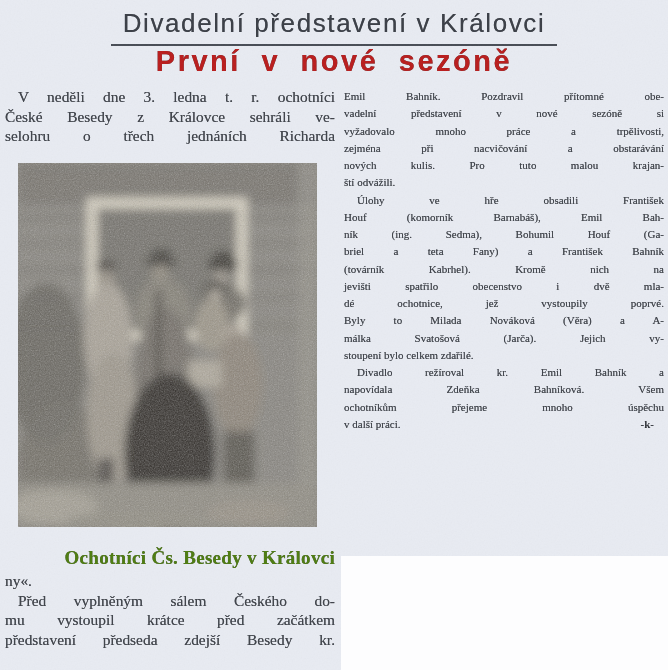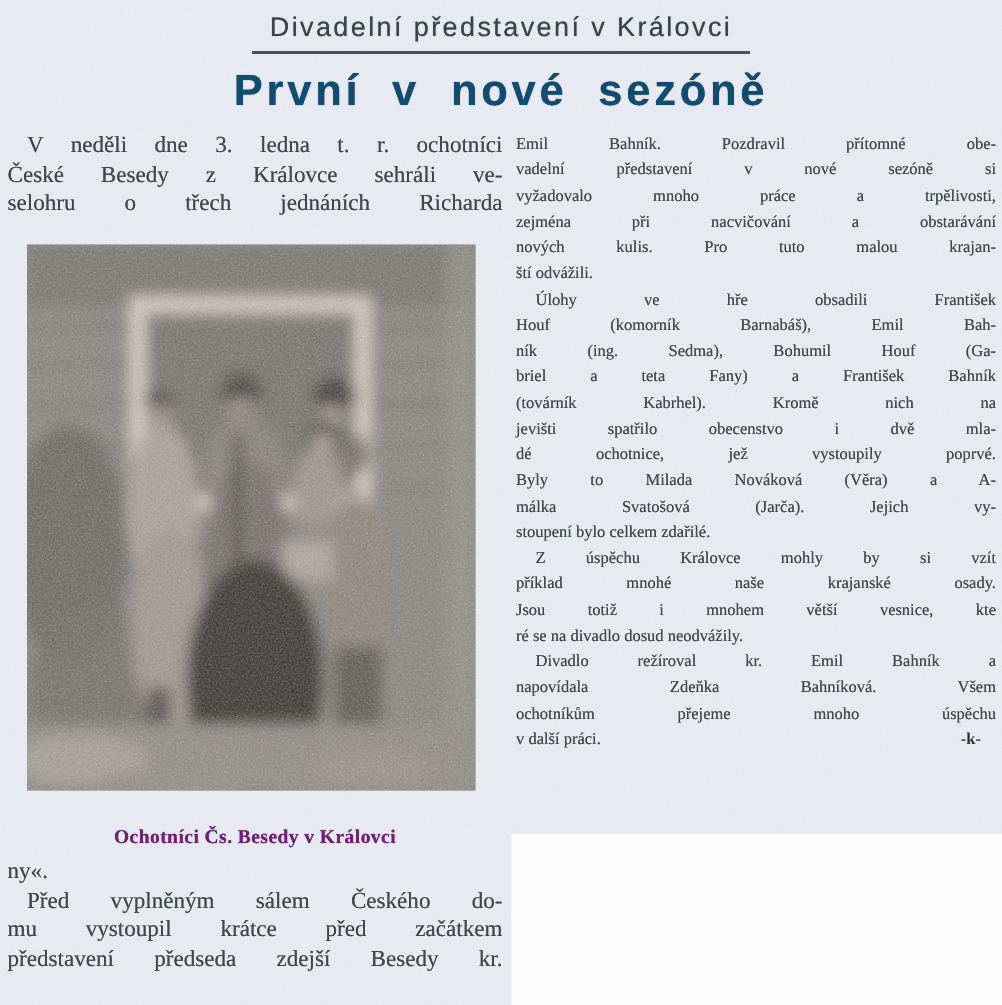--- a/index.html
+++ b/index.html
@@ -7,46 +7,46 @@
     position:relative;width:668px;height:670px;overflow:hidden;
     background:#e8ebf2;
     font-family:"Liberation Serif","DejaVu Serif",serif;
     color:#3f434a;
   }
   
   .kicker-wrap{position:absolute;top:8px;left:0;right:0;text-align:center;}
   .kicker{
     display:inline-block;
     font-family:"Liberation Sans","DejaVu Sans",sans-serif;
-    font-size:18px;letter-spacing:1.6px;color:#3a3e46;
+    font-size:26px;letter-spacing:1.6px;color:#3a3e46;
     border-bottom:2.5px solid #474c55;padding:0 12px 5px 12px;
     text-shadow:0 0 .5px rgba(58,62,70,.7);
     text-align:center;
   }
   .headline{
     position:absolute;top:45px;left:0;right:0;margin:0;text-align:center;
     font-family:"Liberation Sans","DejaVu Sans",sans-serif;
     font-size:29px;font-weight:bold;letter-spacing:2.5px;word-spacing:10px;
-    color:#0c4a6e;text-shadow:0 0 .6px rgba(39,42,48,.8);
+    color:#b91c1c;text-shadow:0 0 .6px rgba(39,42,48,.8);
   }
   
   .col{position:absolute;}
   .col-left{left:5px;top:87px;width:330px;font-size:15.4px;line-height:19.5px;}
   .col-right{left:344px;top:88px;width:320px;font-size:11px;line-height:17.25px;}
   .line{text-align:justify;text-align-last:justify;text-shadow:0 0 .4px rgba(63,67,74,.75);}
   .para .line:last-child{text-align-last:auto;}
   .para.all-just .line:last-child{text-align-last:justify;}
   .para .line:first-child{text-indent:13px;}
   .para.cont .line:first-child{text-indent:0;}
   
   .photo{margin:17px 0 0 13px;width:299px;height:364px;background:#84817a;overflow:hidden;}
   .photo svg{display:block;}
   .caption{
-    margin-top:21px;text-align:center;font-weight:bold;
-    font-size:13px;letter-spacing:.3px;color:#701a75;
+    margin-top:21px;text-align:right;font-weight:bold;
+    font-size:19px;letter-spacing:.3px;color:#4d7c0f;
     text-shadow:0 0 .5px rgba(46,49,55,.8);
   }
   .caption + .para{margin-top:4px;}
   
   .sign-row{display:flex;justify-content:space-between;align-items:center;}
   .sign-row .sig{font-weight:bold;padding-right:10px;color:#2e3137;}
   
   .paper-grain{position:absolute;inset:0;opacity:.05;pointer-events:none;z-index:4;}
   .white-patch{position:absolute;left:341px;top:556px;width:327px;height:114px;background:#fdfdfe;z-index:5;}
 </style>
@@ -158,26 +158,20 @@
         <div class="line">Houf (komorník Barnabáš), Emil Bah-</div>
         <div class="line">ník (ing. Sedma), Bohumil Houf (Ga-</div>
         <div class="line">briel a teta Fany) a František Bahník</div>
         <div class="line">(továrník Kabrhel). Kromě nich na</div>
         <div class="line">jevišti spatřilo obecenstvo i dvě mla-</div>
         <div class="line">dé ochotnice, jež vystoupily poprvé.</div>
         <div class="line">Byly to Milada Nováková (Věra) a A-</div>
         <div class="line">málka Svatošová (Jarča). Jejich vy-</div>
         <div class="line">stoupení bylo celkem zdařilé.</div>
       </div>
-    <div class="para">
-        <div class="line">Z úspěchu Královce mohly by si vzít</div>
-        <div class="line">příklad mnohé naše krajanské osady.</div>
-        <div class="line">Jsou totiž i mnohem větší vesnice, kte</div>
-        <div class="line">ré se na divadlo dosud neodvážily.</div>
-      </div>
     <div class="para all-just">
         <div class="line">Divadlo režíroval kr. Emil Bahník a</div>
         <div class="line">napovídala Zdeňka Bahníková. Všem</div>
         <div class="line">ochotníkům přejeme mnoho úspěchu</div>
       </div>
     <div class="sign-row">
       <span class="line" style="text-align-last:auto;">v další práci.</span>
       <span class="sig">-k-</span>
     </div>
   </div>

